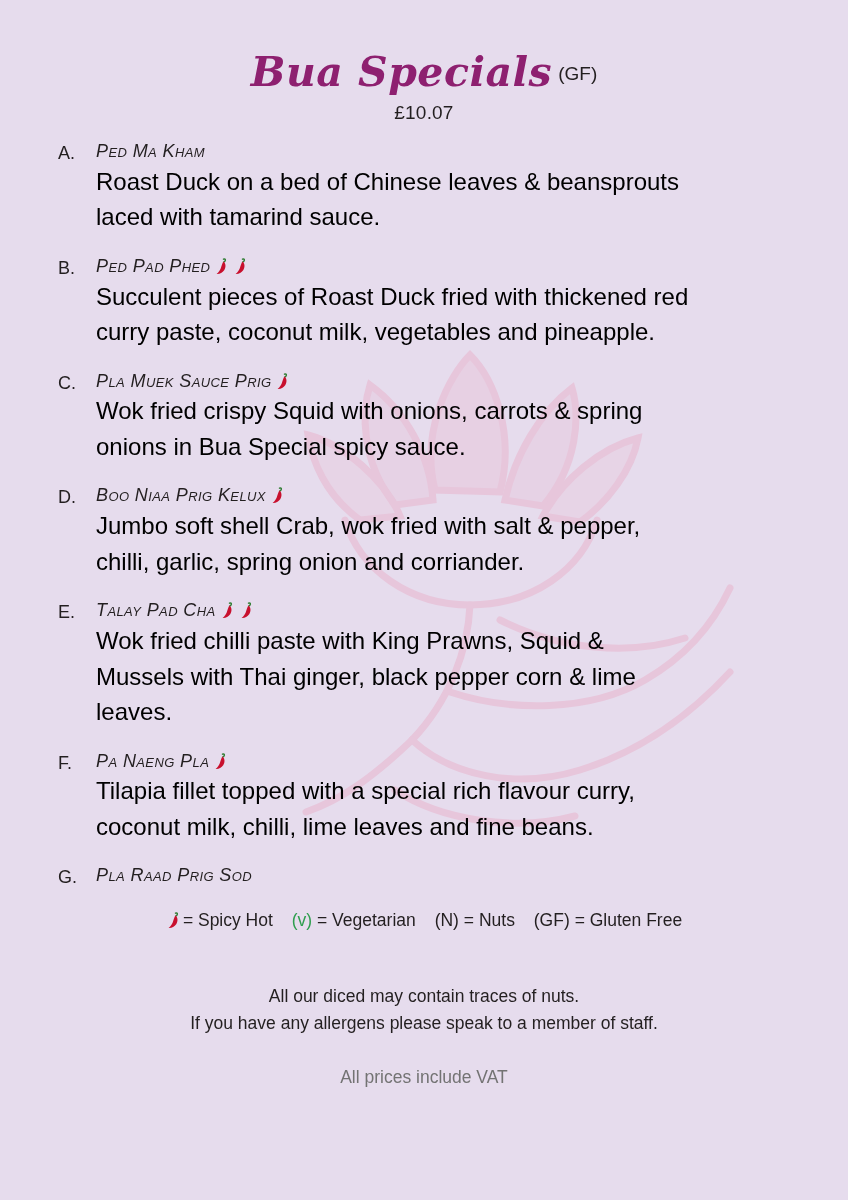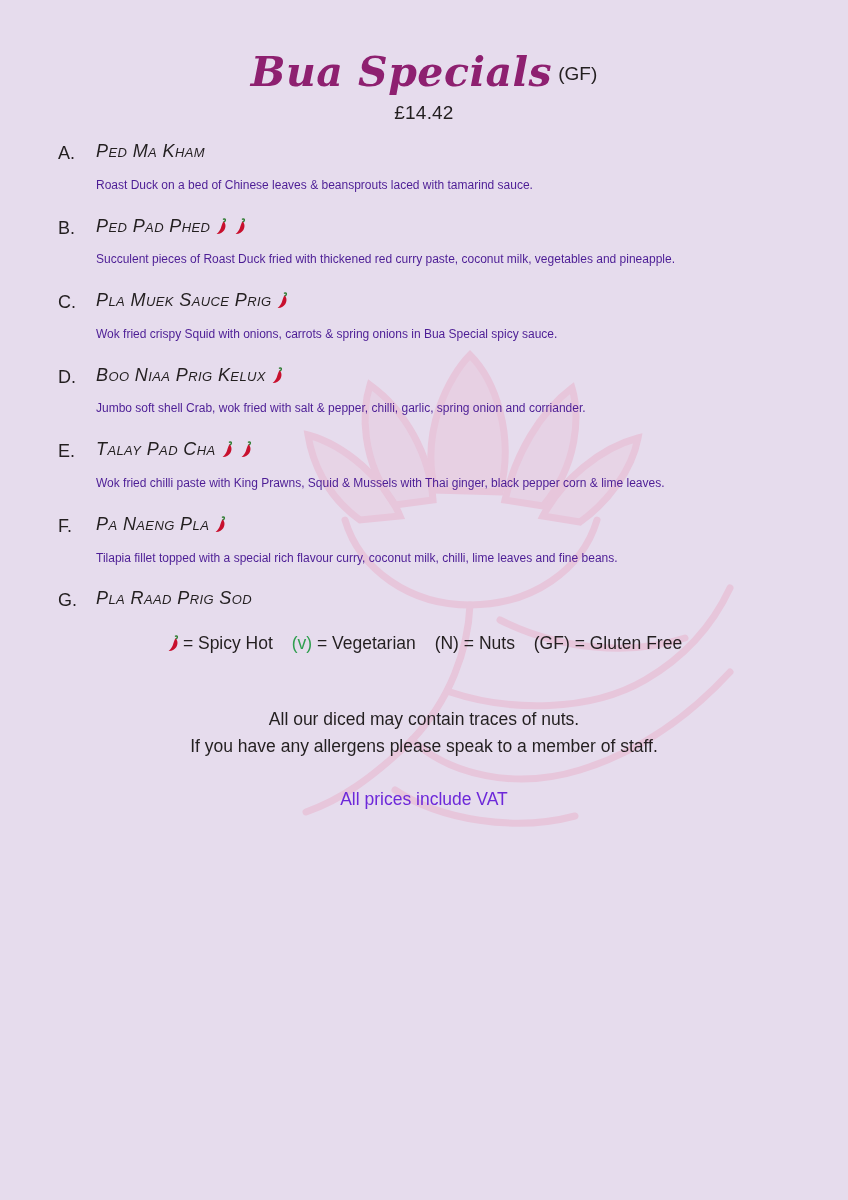--- a/index.html
+++ b/index.html
@@ -95,24 +95,24 @@
     font-size: 18px;
     color: #231f20;
     letter-spacing: 0.4px;
     font-variant: small-caps;
     text-transform: capitalize;
     line-height: 1.1;
     white-space: nowrap;
     font-style: italic;
   }
   .item-desc {
-    font-size: 12px;
+    font-size: 24px;
     line-height: 1.48;
-    color: #4c1d95;
-    margin-top: 15px;
+    color: #000000;
+    margin-top: 2px;
     max-width: 600px;
   }
 
   
   .chilli {
     display: inline-block;
     width: 15px;
     height: 17px;
     vertical-align: -3px;
     margin-left: 4px;
@@ -135,21 +135,21 @@
     margin-top: 52px;
     text-align: center;
     font-size: 17.5px;
     line-height: 1.52;
     color: #231f20;
   }
   .vat {
     margin-top: 30px;
     text-align: center;
     font-size: 17.5px;
-    color: #6d28d9;
+    color: #737373;
   }
 </style>
 </head>
 <body>
 
 <svg id="lotus-watermark" viewBox="0 0 470 540" aria-hidden="true">
   <g fill="none" stroke="#e7c6db" stroke-width="7" stroke-linecap="round">
 
     <path d="M135 170 C120 110 150 55 170 35 C195 60 215 115 200 172 Z" fill="#e7c6db" fill-opacity="0.55" stroke="none"></path>
     <path d="M135 170 C120 110 150 55 170 35 C195 60 215 115 200 172 Z"></path>
@@ -177,21 +177,21 @@
     <path d="M95 470 C140 500 215 512 275 496"></path>
   </g>
 </svg>
 
 <div id="page">
 
   <div class="header">
     <span class="title-line">
       <span class="title">Bua Specials</span><span class="title-suffix">(GF)</span>
     </span>
-    <div class="price">£14.42</div>
+    <div class="price">£10.07</div>
   </div>
 
   <div class="items">
 
     <div class="item">
       <div class="item-letter">A.</div>
       <div class="item-body">
         <div class="item-name"><span>Ped Ma Kham</span></div>
         <div class="item-desc">Roast Duck on a bed of Chinese leaves &amp; beansprouts laced with tamarind sauce.</div>
       </div>

